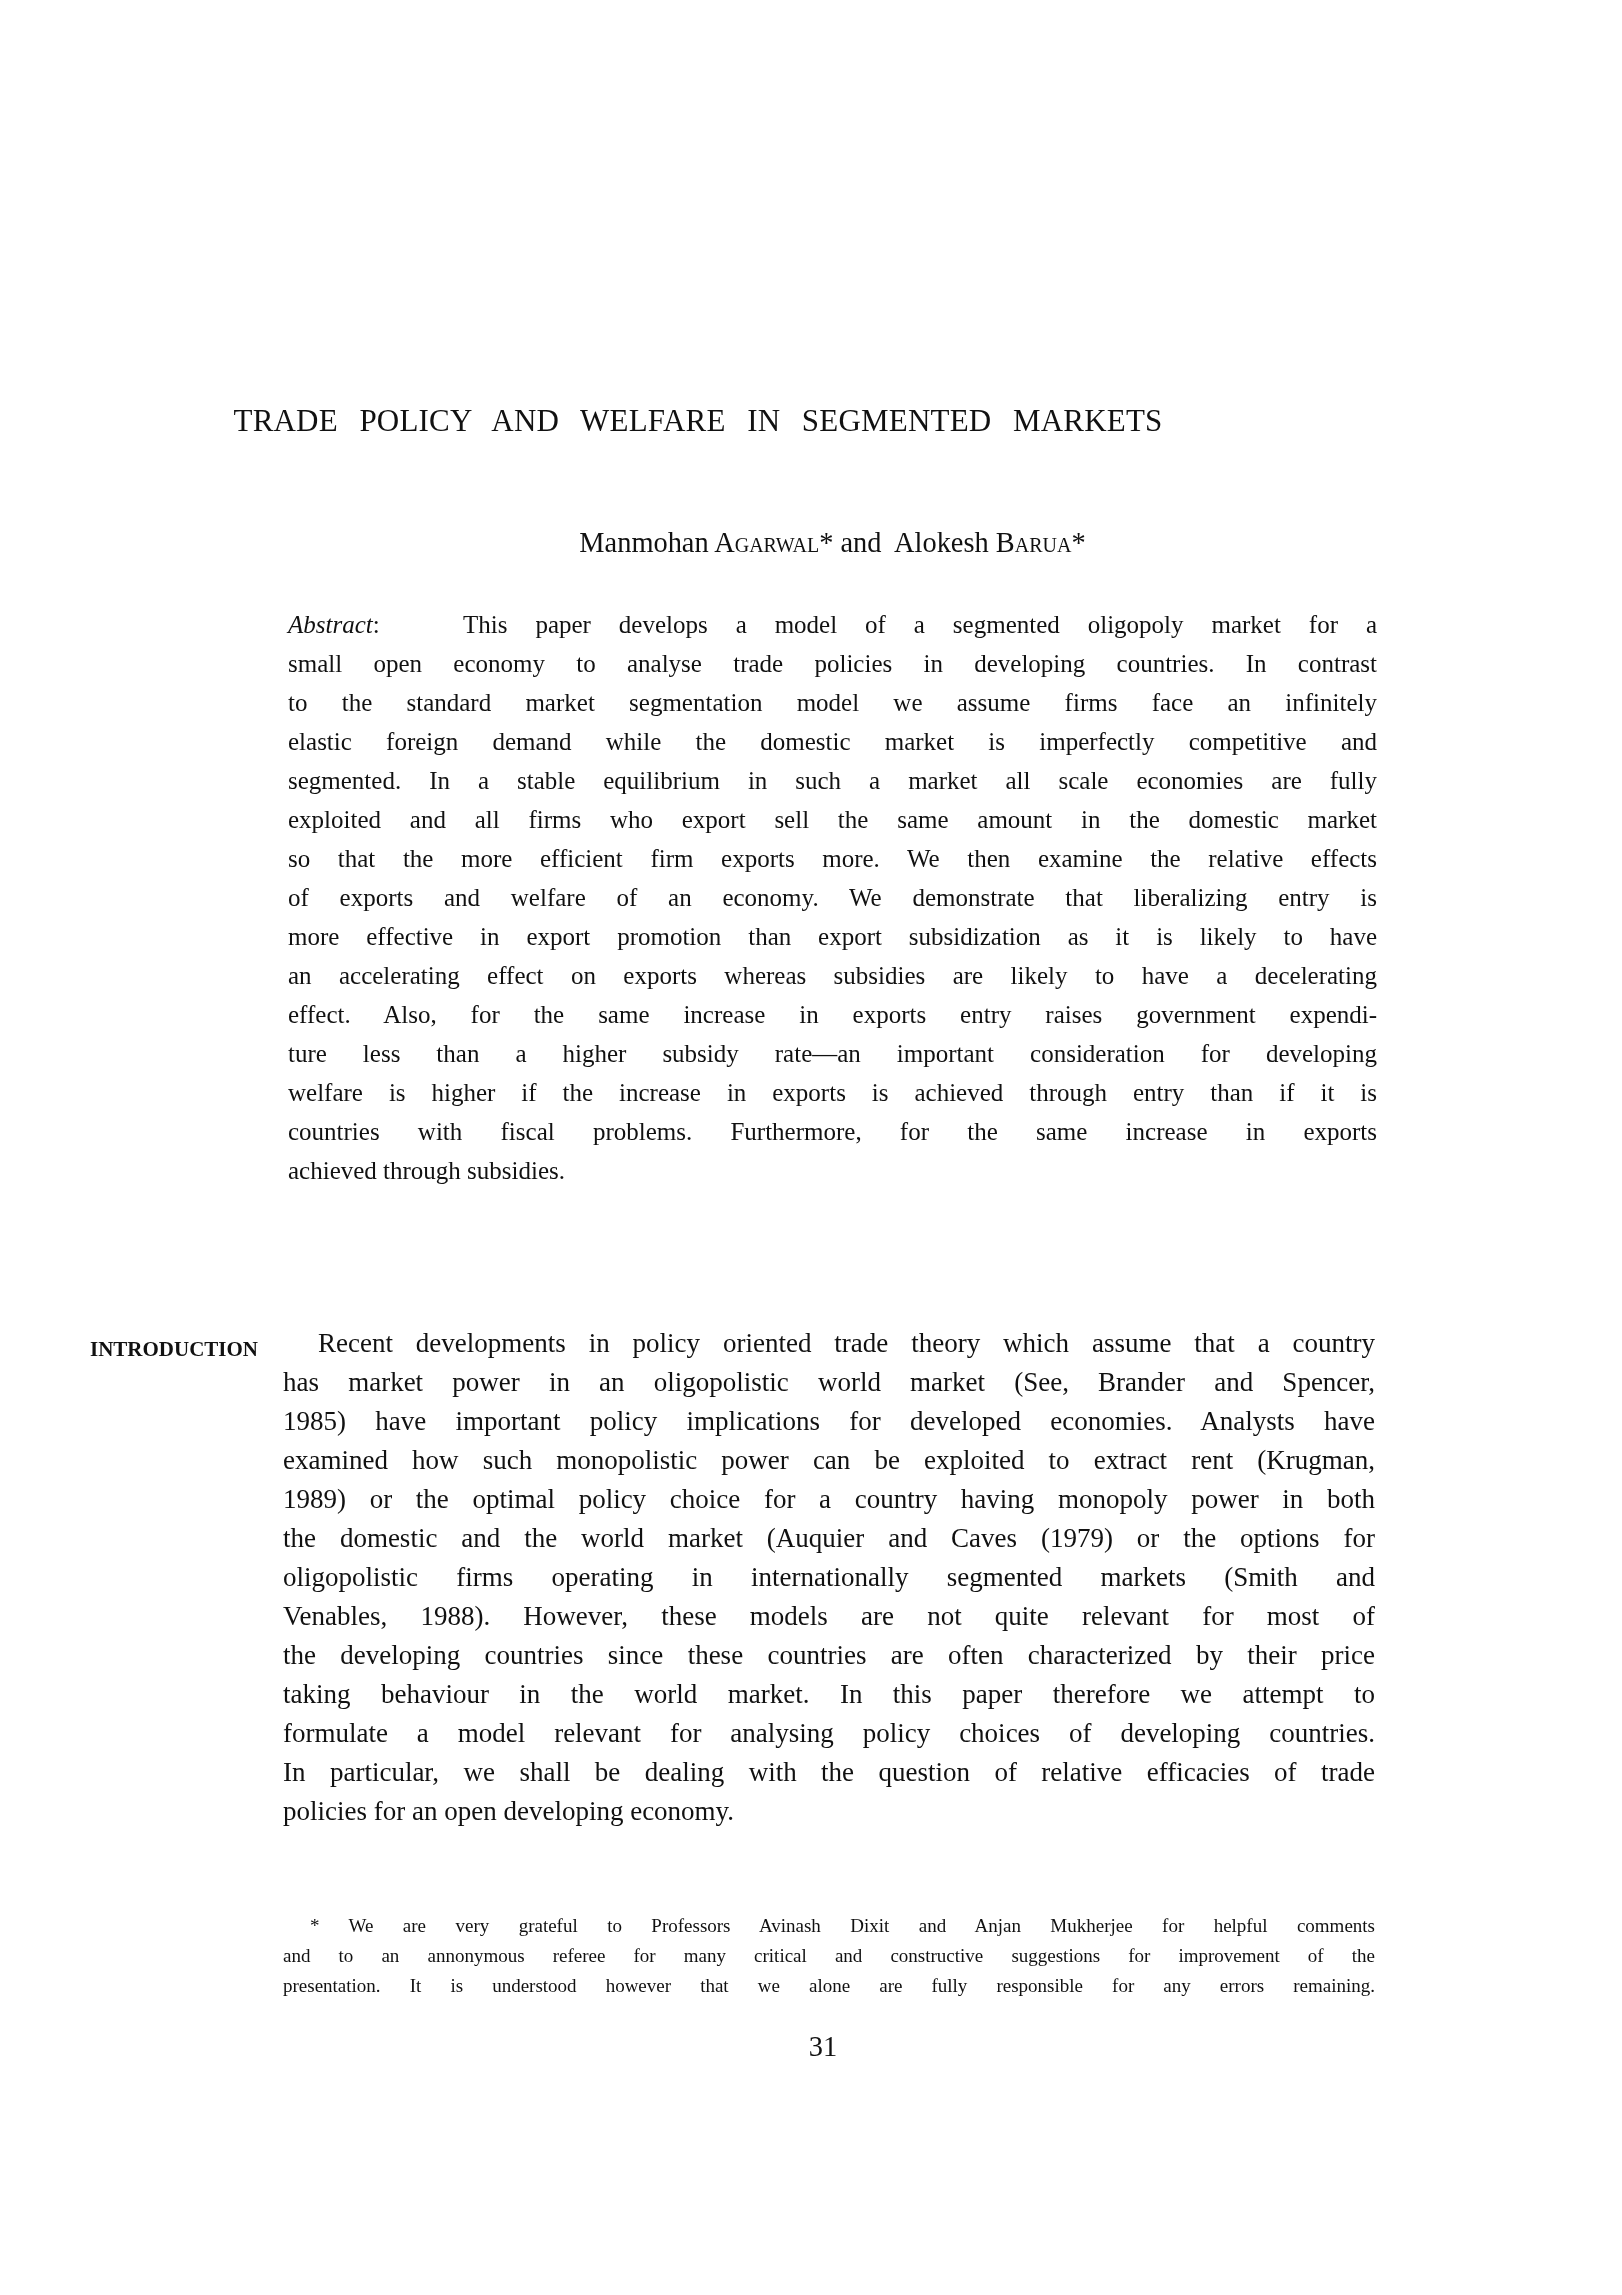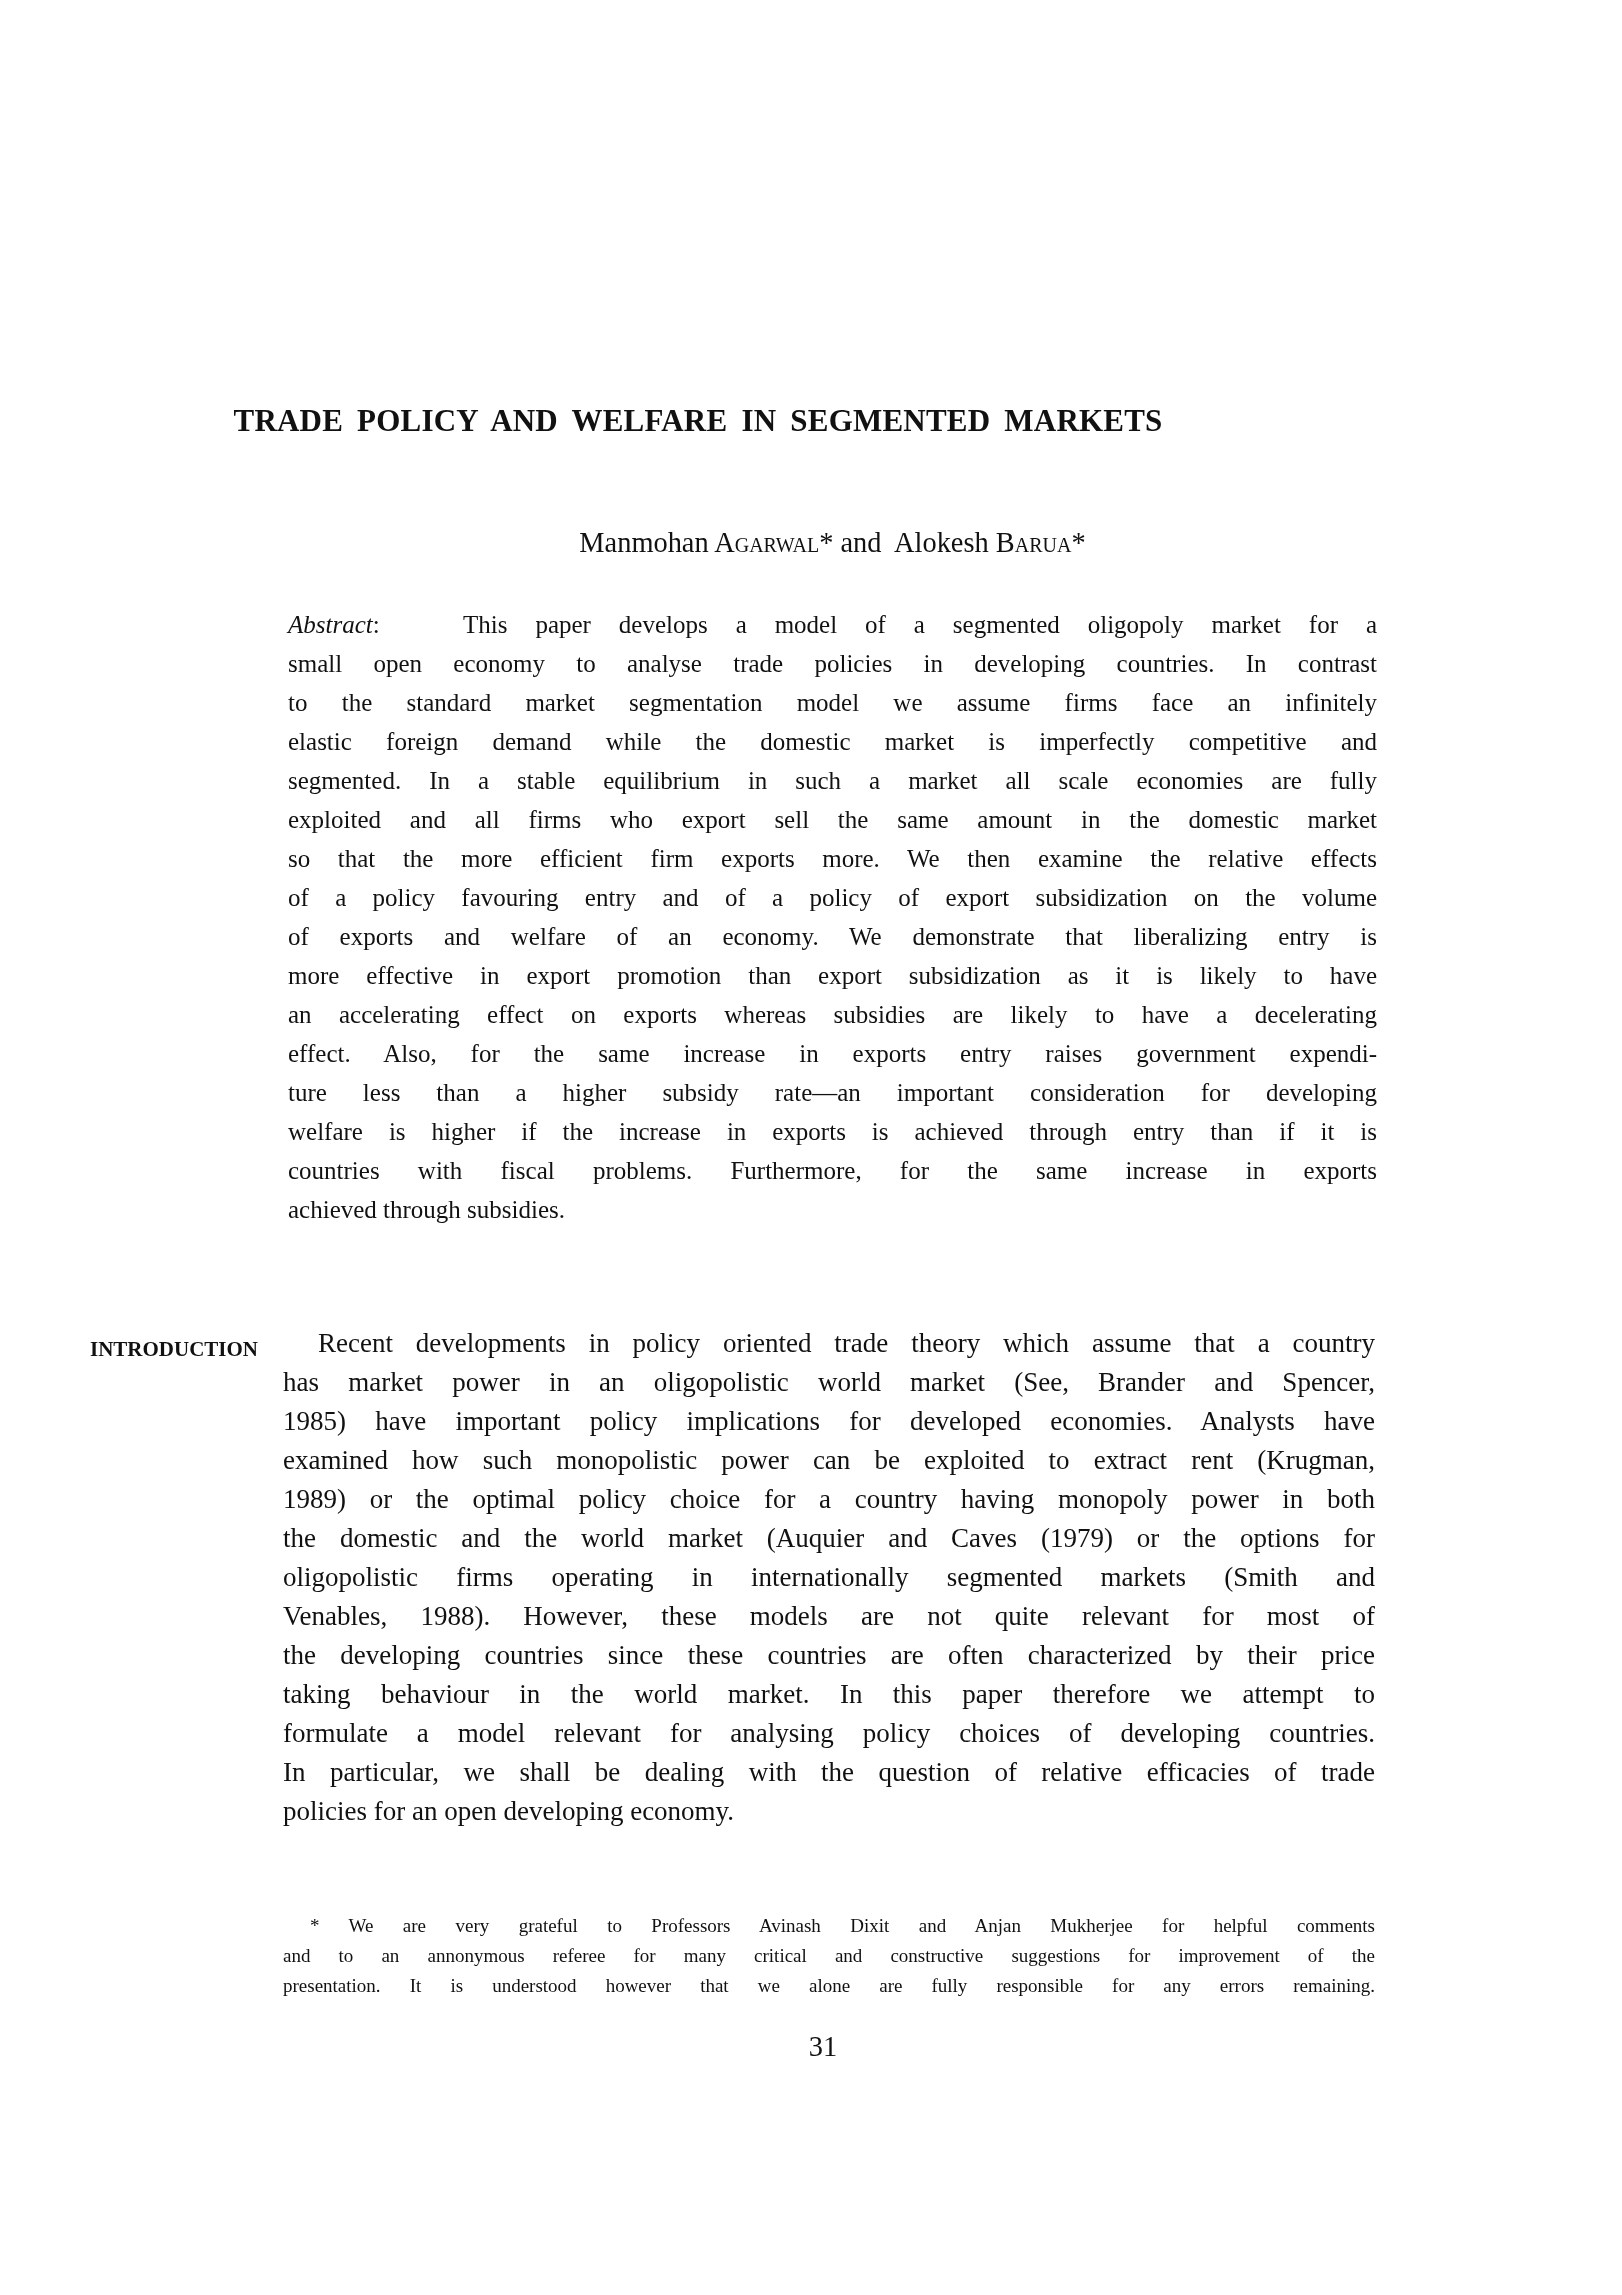--- a/index.html
+++ b/index.html
@@ -1,20 +1,20 @@
 <!DOCTYPE html>
 <html style="font-size:9px"><head>
 <meta charset="utf-8">
 <style>
   html, body { margin: 0; padding: 0; background: #ffffff; }
   body { width: 1622px; height: 2295px; position: relative; overflow: hidden;
          font-family: "Liberation Serif", "DejaVu Serif", serif; color: #111111; }
   .abs { position: absolute; }
   .title { left: 0; width: 1354px; top: 380px; text-align: center;
-           font-weight: bold; font-size: 31px; line-height: 39px; letter-spacing: 0.2px; }
+           font-weight: normal; font-size: 31px; line-height: 39px; letter-spacing: 0.2px; }
   .title-inner { display: inline-block; width: 929px; text-align: justify; text-align-last: justify; margin-left: 42px; }
   .authors { left: 0; width: 1622px; top: 484px; text-align: center; font-size: 28.4px; line-height: 38px; }
   .authors-inner { display: inline-block; margin-left: 43px; margin-top: 40px; }
   .sc { font-variant: small-caps; }
   .block { left: 288px; width: 1089px; }
   .line { display: block; white-space: nowrap; text-align: justify; text-align-last: justify; height: 39px; line-height: 39px; }
   .line.last { text-align: left; text-align-last: left; }
   .abstract { top: 605px; font-size: 25px; }
   .abstract .line { height: 39px; line-height: 39px; }
   .abstract-label { font-style: italic; }
@@ -45,21 +45,20 @@
 </div>
 
 <section class="abs block abstract">
   <span class="line"><span class="abstract-label">Abstract</span><span>:</span>&nbsp;&nbsp; <span>This paper develops a model of a segmented oligopoly market for a</span></span>
   <span class="line">small open economy to analyse trade policies in developing countries. In contrast</span>
   <span class="line">to the standard market segmentation model we assume firms face an infinitely</span>
   <span class="line">elastic foreign demand while the domestic market is imperfectly competitive and</span>
   <span class="line">segmented. In a stable equilibrium in such a market all scale economies are fully</span>
   <span class="line">exploited and all firms who export sell the same amount in the domestic market</span>
   <span class="line">so that the more efficient firm exports more. We then examine the relative effects</span>
-  <span class="line">of a policy favouring entry and of a policy of export subsidization on the volume</span>
   <span class="line">of exports and welfare of an economy. We demonstrate that liberalizing entry is</span>
   <span class="line">more effective in export promotion than export subsidization as it is likely to have</span>
   <span class="line">an accelerating effect on exports whereas subsidies are likely to have a decelerating</span>
   <span class="line">effect. Also, for the same increase in exports entry raises government expendi-</span>
   <span class="line">ture less than a higher subsidy rate—an important consideration for developing</span>
   <span class="line">welfare is higher if the increase in exports is achieved through entry than if it is</span>
   <span class="line">countries with fiscal problems. Furthermore, for the same increase in exports</span>
   <span class="line last">achieved through subsidies.</span>
 </section>
 

